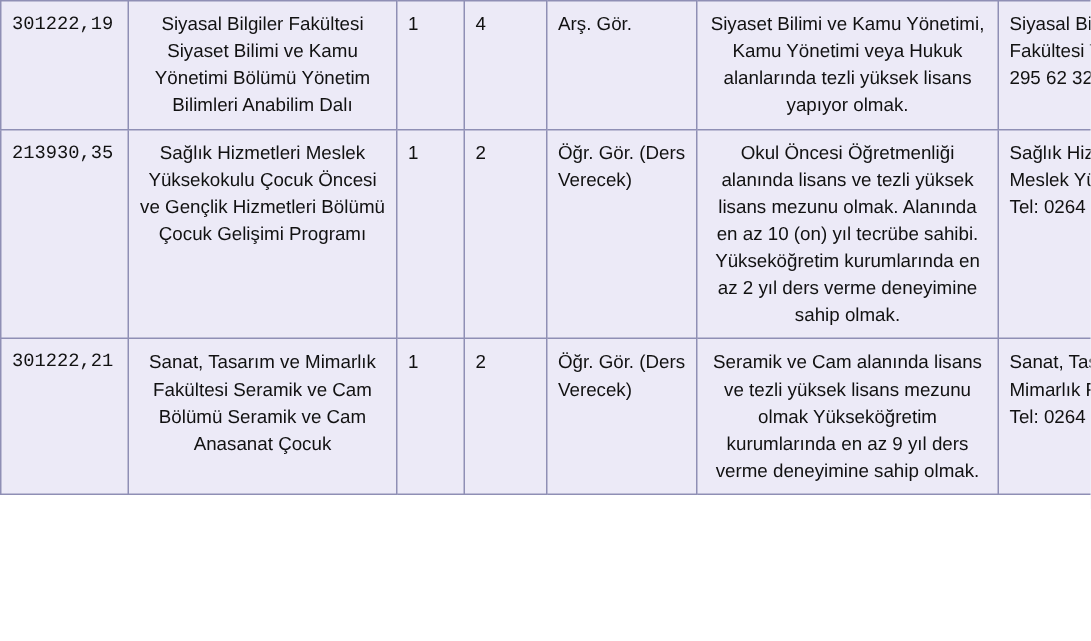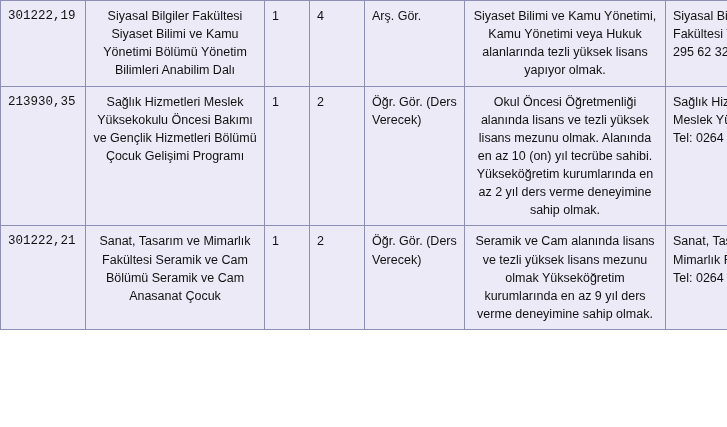--- a/index.html
+++ b/index.html
@@ -80,21 +80,21 @@
       <td class="c-code">301222,19</td>
       <td class="c-unit">Siyasal Bilgiler Fakültesi Siyaset Bilimi ve Kamu Yönetimi Bölümü Yönetim Bilimleri Anabilim Dalı</td>
       <td class="c-degree">1</td>
       <td class="c-count">4</td>
       <td class="c-title">Arş. Gör.</td>
       <td class="c-cond">Siyaset Bilimi ve Kamu Yönetimi, Kamu Yönetimi veya Hukuk alanlarında tezli yüksek lisans yapıyor olmak.</td>
       <td class="c-contact">Siyasal Bilgiler Fakültesi Tel: 0264 295 62 32</td>
     </tr>
     <tr>
       <td class="c-code">213930,35</td>
-      <td class="c-unit">Sağlık Hizmetleri Meslek Yüksekokulu Öncesi Bakımı ve Gençlik Hizmetleri Bölümü Çocuk Gelişimi Programı</td>
+      <td class="c-unit">Sağlık Hizmetleri Meslek Yüksekokulu Çocuk Öncesi ve Gençlik Hizmetleri Bölümü Çocuk Gelişimi Programı</td>
       <td class="c-degree">1</td>
       <td class="c-count">2</td>
       <td class="c-title">Öğr. Gör. (Ders Verecek)</td>
       <td class="c-cond">Okul Öncesi Öğretmenliği alanında lisans ve tezli yüksek lisans mezunu olmak. Alanında en az 10 (on) yıl tecrübe sahibi. Yükseköğretim kurumlarında en az 2 yıl ders verme deneyimine sahip olmak.</td>
       <td class="c-contact">Sağlık Hizmetleri Meslek Yüksekokulu Tel: 0264 295 67 34</td>
     </tr>
     <tr>
       <td class="c-code">301222,21</td>
       <td class="c-unit">Sanat, Tasarım ve Mimarlık Fakültesi Seramik ve Cam Bölümü Seramik ve Cam Anasanat Çocuk</td>
       <td class="c-degree">1</td>

